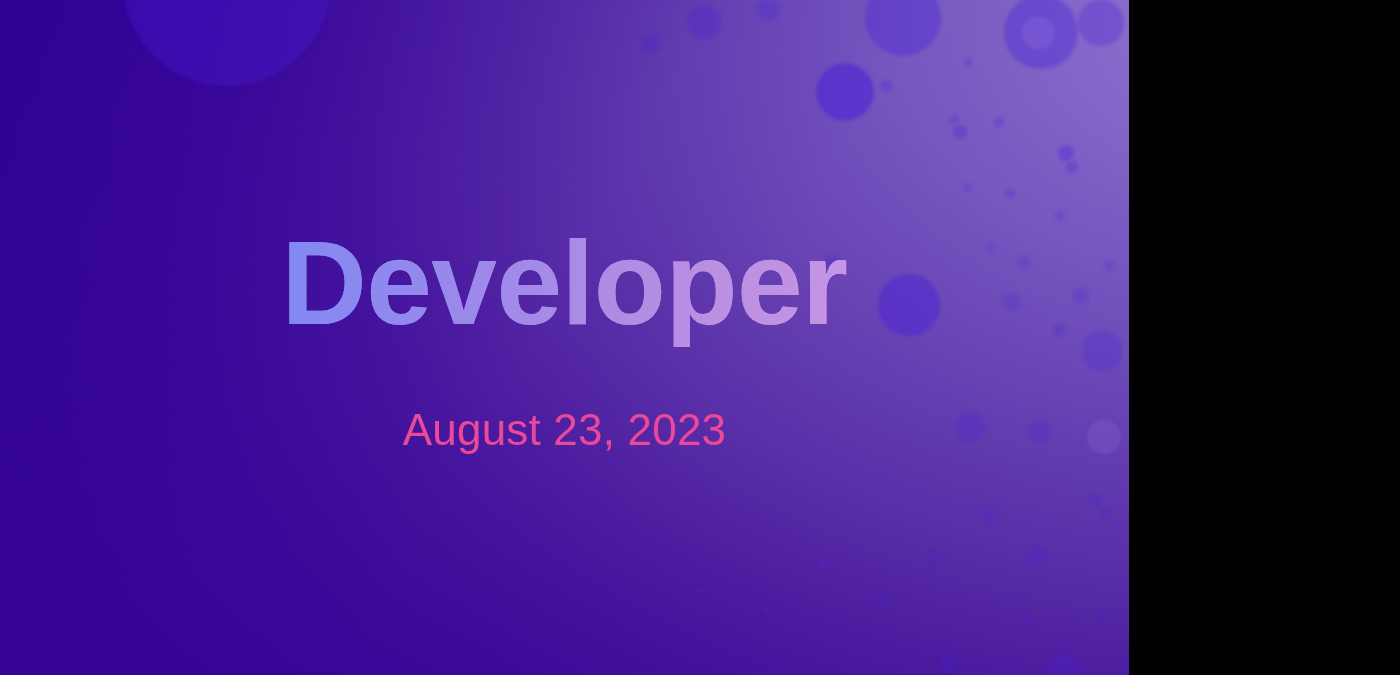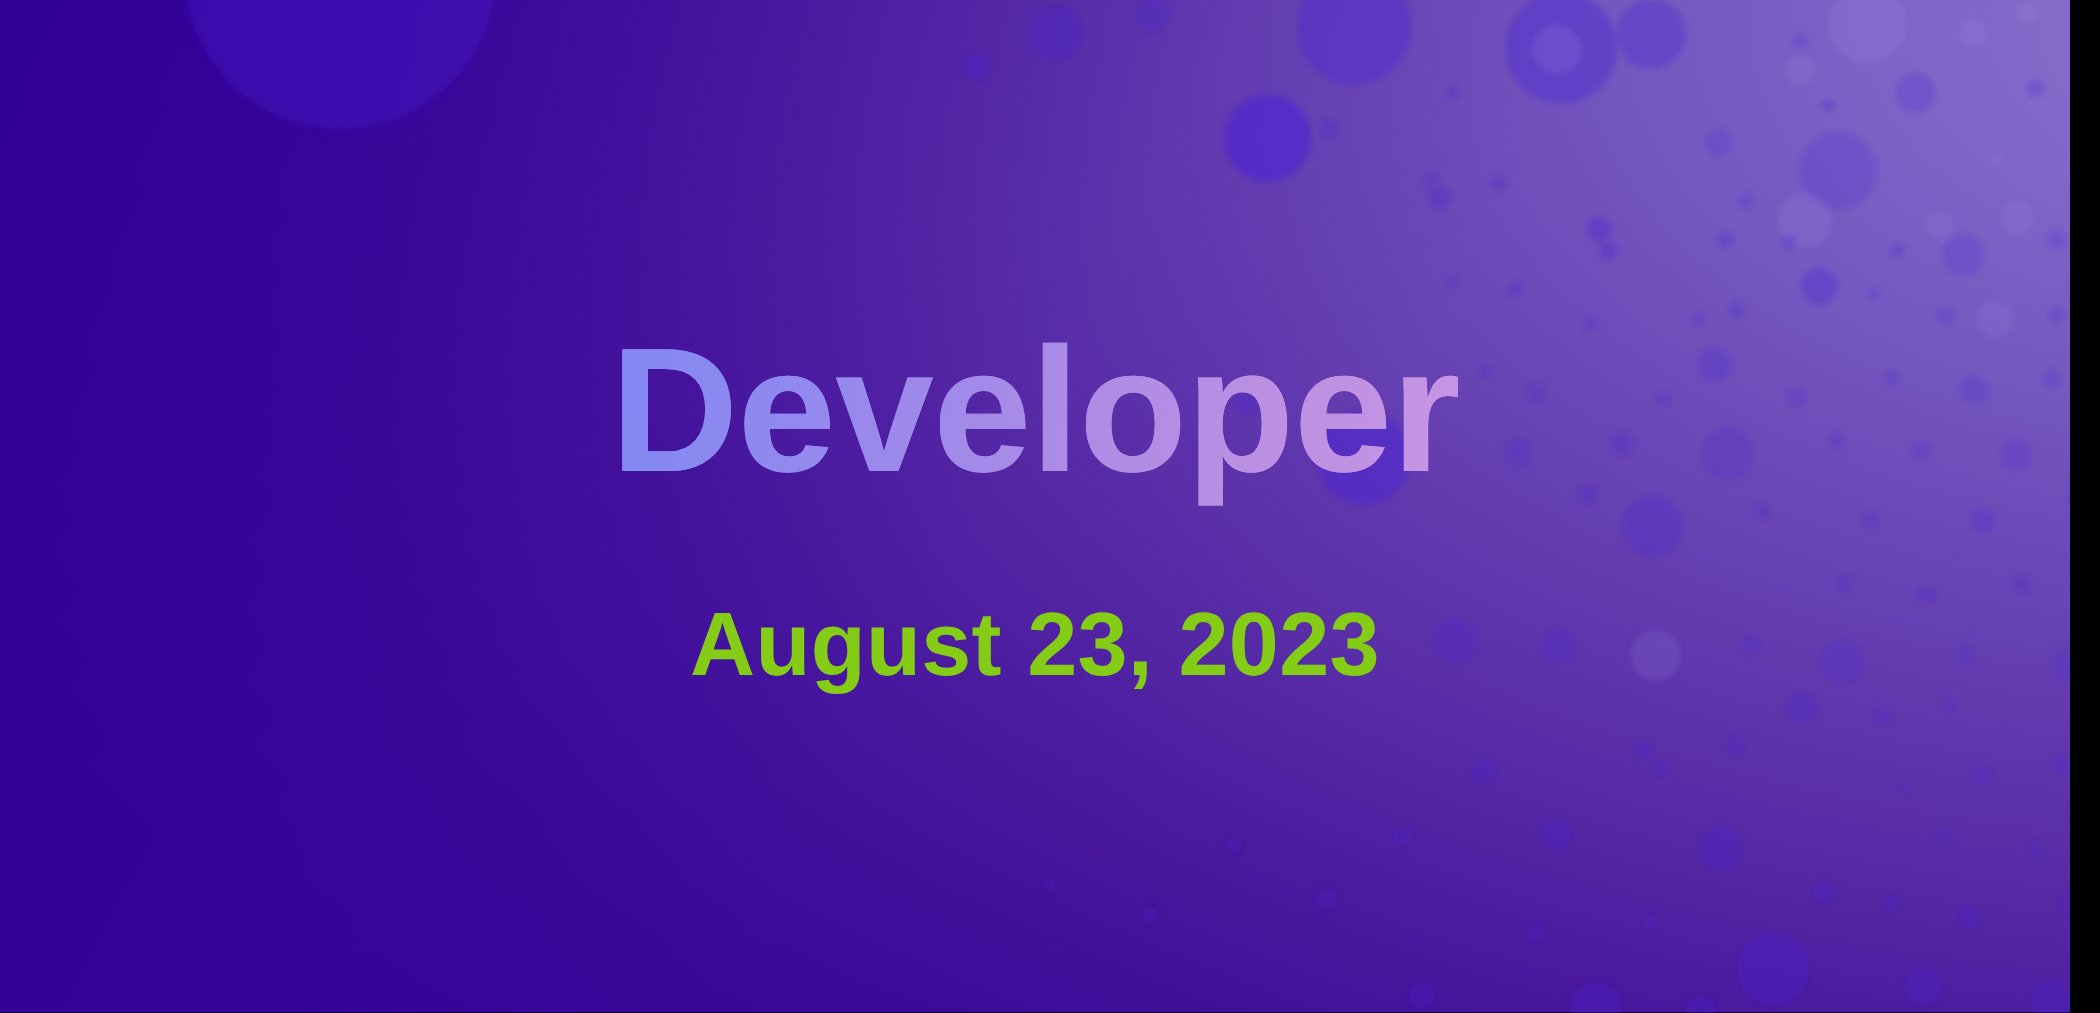--- a/index.html
+++ b/index.html
@@ -3,21 +3,21 @@
 <meta charset="utf-8">
 <title>Developer Weekly Update</title>
 <style>
   html, body {
     margin: 0;
     padding: 0;
     background: #000;
   }
   #slide {
     position: relative;
-    width: 1380px;
+    width: 1129px;
     height: 675px;
     overflow: hidden;
     font-family: "Liberation Sans", "DejaVu Sans", sans-serif;
     isolation: isolate;
   }
 
   
   .bg-gradient {
     position: absolute;
     inset: 0;
@@ -112,24 +112,24 @@
     -webkit-background-clip: text;
     background-clip: text;
     color: transparent;
     -webkit-text-fill-color: transparent;
   }
 
   .date-line {
     margin: 0;
     padding: 0;
     margin-top: 58px;
-    font-size: 60px;
-    font-weight: bold;
+    font-size: 44px;
+    font-weight: normal;
     letter-spacing: 0.2px;
-    color: #84cc16;
+    color: #ec4899;
     white-space: nowrap;
   }
 </style>
 </head>
 <body>
 
 <div id="slide">
 
   <div class="bg-gradient"></div>
   <div class="bg-gradient-2"></div>

